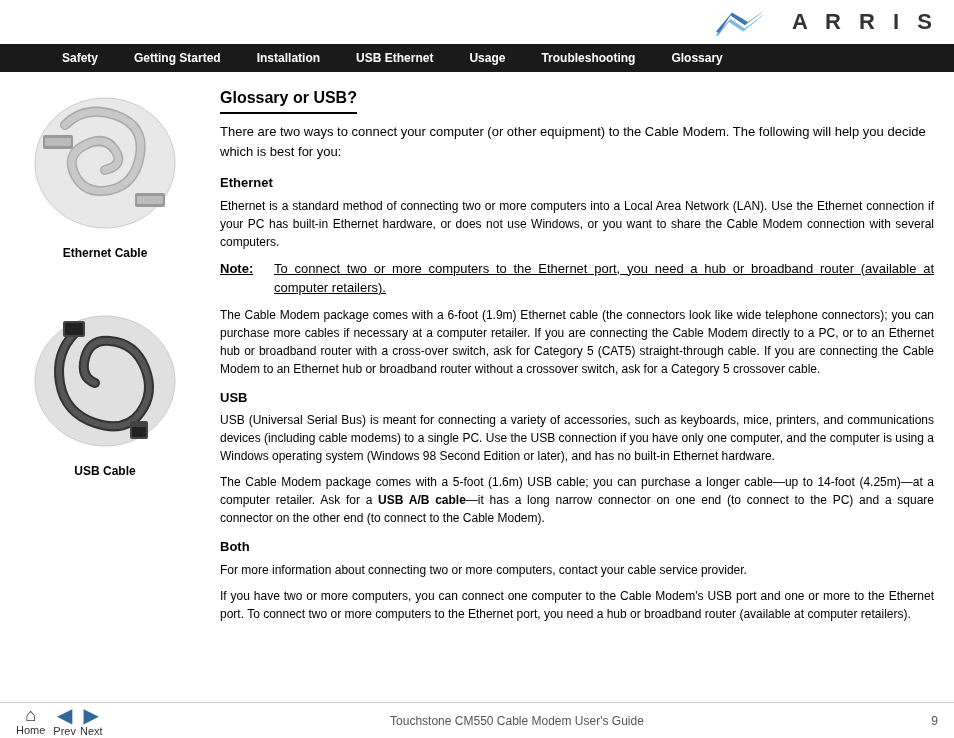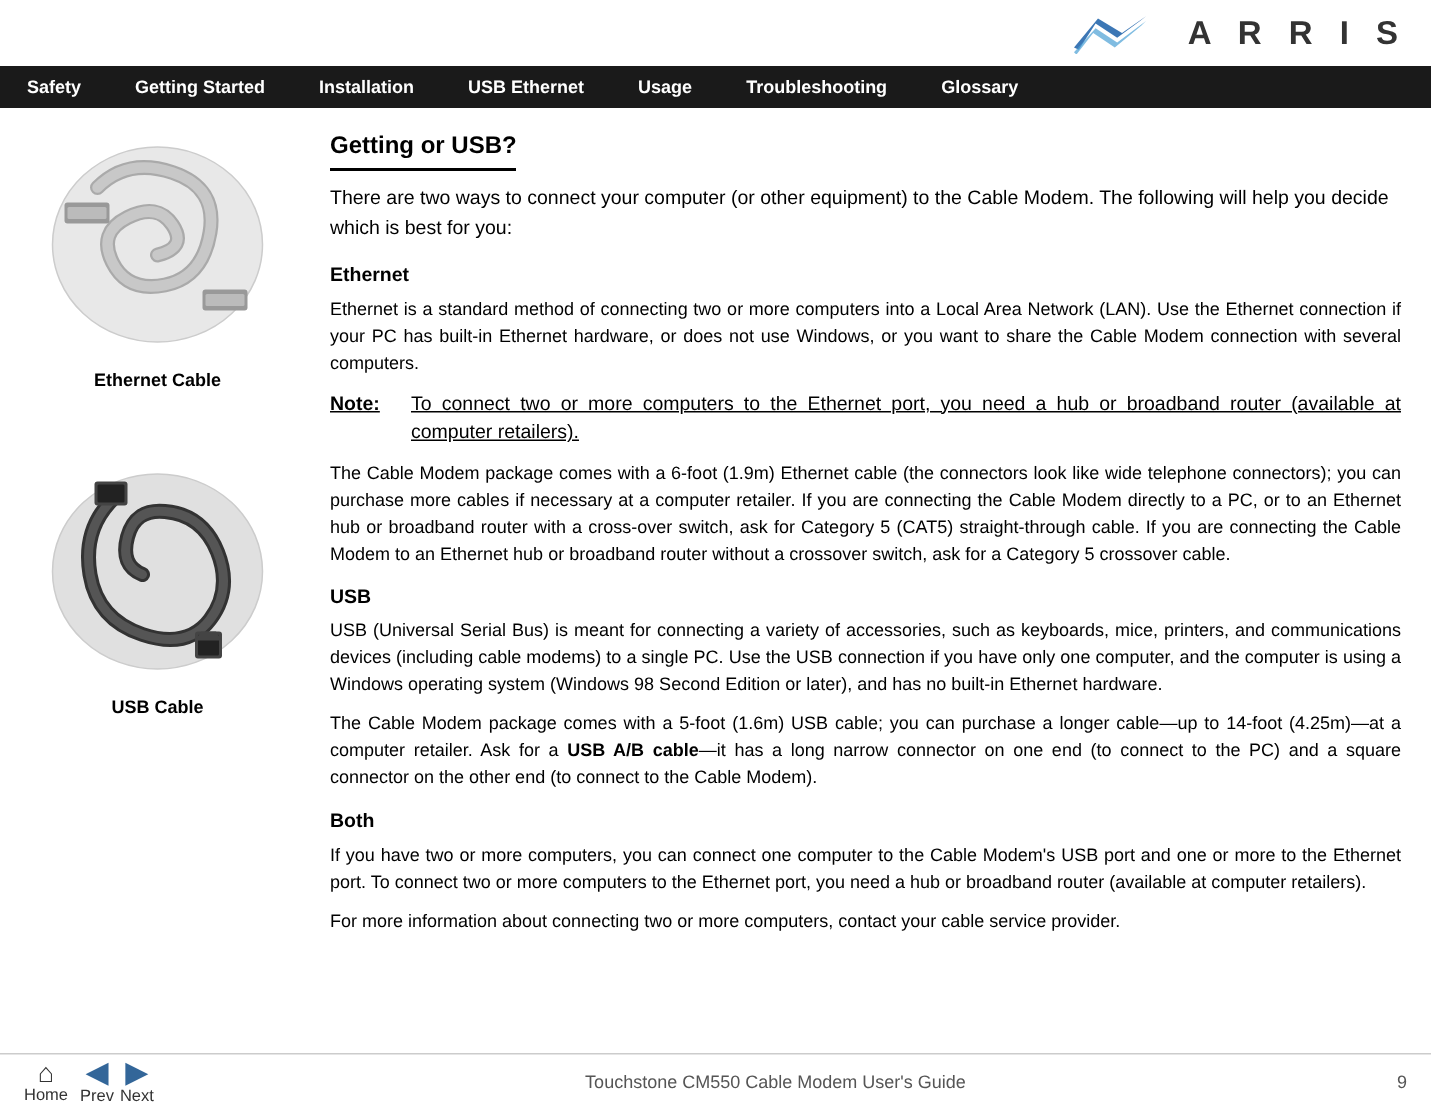--- a/index.html
+++ b/index.html
@@ -38,20 +38,21 @@
       height: 28px;
       margin-right: 4px;
     }
 
     
     .navbar {
       background: #1a1a1a;
       display: flex;
       align-items: center;
       height: 28px;
+      padding-left: 44px;
     }
     .navbar-item {
       color: #fff;
       font-size: 12px;
       font-weight: bold;
       padding: 0 18px;
       height: 100%;
       display: flex;
       align-items: center;
       cursor: pointer;
@@ -256,21 +257,21 @@
         <rect x="105" y="118" width="18" height="18" rx="2" fill="#444"></rect>
         <rect x="107" y="120" width="14" height="14" rx="1" fill="#222"></rect>
 
         <polygon points="105,124 109,118 119,118 123,124" fill="#444"></polygon>
       </svg>
     </div>
     <div class="cable-label">USB Cable</div>
   </div>
 
   <div class="content-panel">
-    <div class="page-title">Getting or USB?</div>
+    <div class="page-title">Glossary or USB?</div>
 
     <p class="section-intro">There are two ways to connect your computer (or other equipment) to the Cable Modem. The following will help you decide which is best for you:</p>
 
     <div class="section-heading">Ethernet</div>
     <p class="section-text">Ethernet is a standard method of connecting two or more computers into a Local Area Network (LAN). Use the Ethernet connection if your PC has built-in Ethernet hardware, or does not use Windows, or you want to share the Cable Modem connection with several computers.</p>
 
     <div class="note-block">
       <span class="note-label">Note:</span>
       <span class="note-text">To connect two or more computers to the Ethernet port, you need a hub or broadband router (available at computer retailers).</span>
     </div>
@@ -278,23 +279,23 @@
     <p class="section-text">The Cable Modem package comes with a 6-foot (1.9m) Ethernet cable (the connectors look like wide telephone connectors); you can purchase more cables if necessary at a computer retailer. If you are connecting the Cable Modem directly to a PC, or to an Ethernet hub or broadband router with a cross-over switch, ask for Category 5 (CAT5) straight-through cable. If you are connecting the Cable Modem to an Ethernet hub or broadband router without a crossover switch, ask for a Category 5 crossover cable.</p>
 
     <div class="section-heading">USB</div>
     <p class="section-text">USB (Universal Serial Bus) is meant for connecting a variety of accessories, such as keyboards, mice, printers, and communications devices (including cable modems) to a single PC. Use the USB connection if you have only one computer, and the computer is using a Windows operating system (Windows 98 Second Edition or later), and has no built-in Ethernet hardware.</p>
 
     <p class="section-text">
       <span>The Cable Modem package comes with a 5-foot (1.6m) USB cable; you can purchase a longer cable—up to 14-foot (4.25m)—at a computer retailer. Ask for a </span><span class="bold-inline">USB A/B cable</span><span>—it has a long narrow connector on one end (to connect to the PC) and a square connector on the other end (to connect to the Cable Modem).</span>
     </p>
 
     <div class="section-heading">Both</div>
+    <p class="section-text">For more information about connecting two or more computers, contact your cable service provider.</p>
+
     <p class="section-text">If you have two or more computers, you can connect one computer to the Cable Modem's USB port and one or more to the Ethernet port. To connect two or more computers to the Ethernet port, you need a hub or broadband router (available at computer retailers).</p>
-
-    <p class="section-text">For more information about connecting two or more computers, contact your cable service provider.</p>
   </div>
 </div>
 
 <div class="footer">
   <div class="footer-left">
     <div class="footer-nav-item">
       <span class="footer-icon">⌂</span>
       <span>Home</span>
     </div>
     <div class="nav-arrows">

